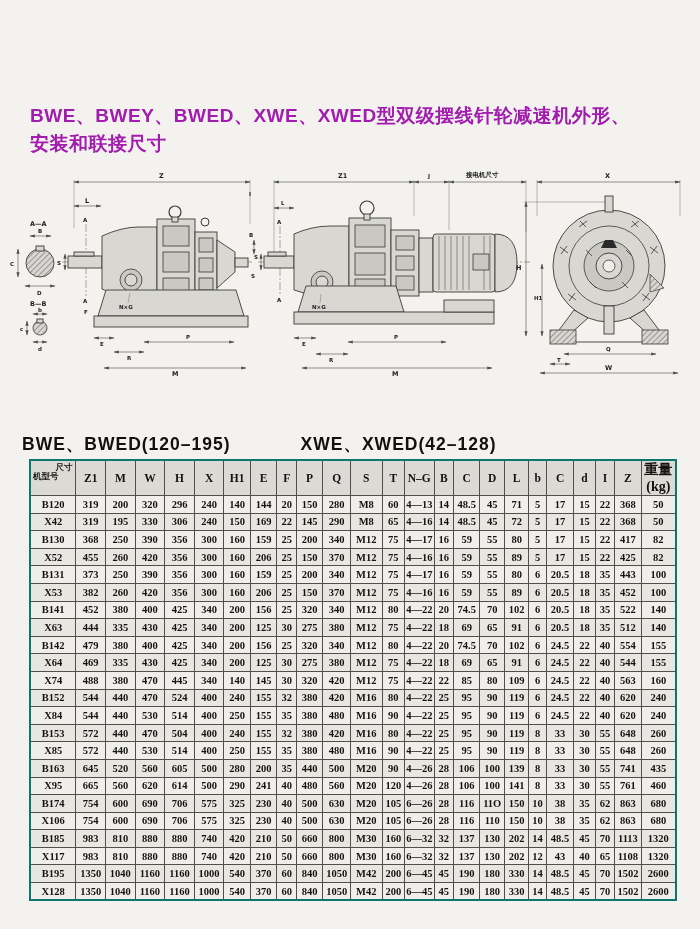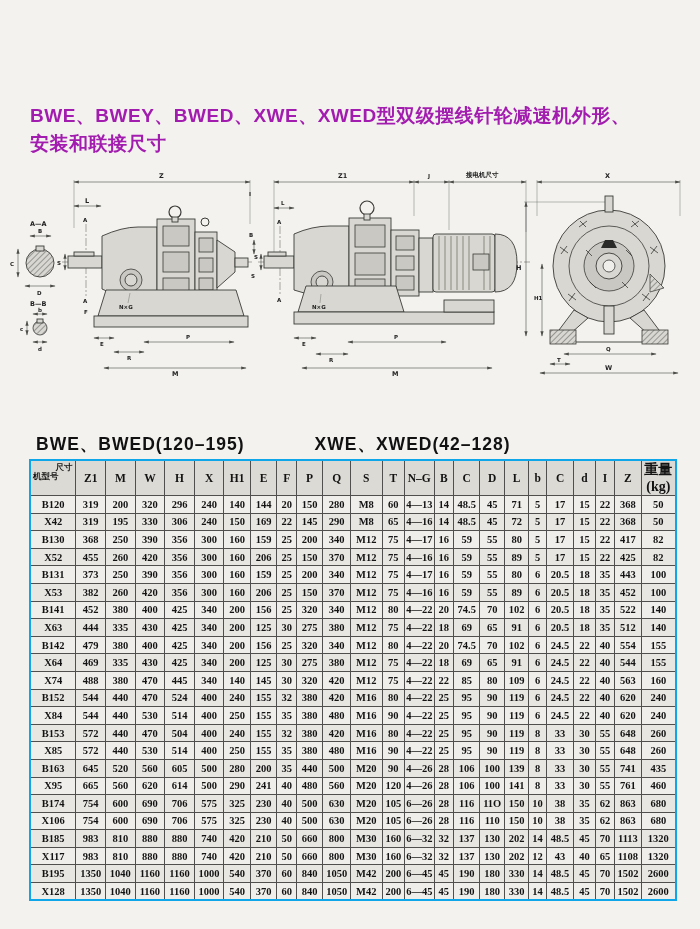--- a/index.html
+++ b/index.html
@@ -22,30 +22,30 @@
   .dimlbl { font-size:6.5px; font-weight:bold; }
   .dimlbl-sm { font-size:5.5px; font-weight:bold; }
   .cn { font-size:6.5px; font-weight:bold; }
   .metal { fill:#d8d7d1; stroke:#3a3a38; stroke-width:0.9; }
   .metal2 { fill:#c9c8c2; stroke:#3a3a38; stroke-width:0.8; }
   .dim { stroke:#4c4c4a; stroke-width:0.6; fill:none; }
   .ext { stroke:#6a6a68; stroke-width:0.45; fill:none; }
   .cline { stroke:#55554f; stroke-width:0.5; stroke-dasharray:8 2 2 2; fill:none; }
   
   .subtitle {
-    position:absolute; left:36px; top:432px; width:640px;
+    position:absolute; left:22px; top:432px; width:640px;
     font-size:17.5px; font-weight:bold; letter-spacing:1px;
     display:flex; gap:70px; color:#111;
   }
   
   table.dims {
     position:absolute; left:29px; top:459px;
     border-collapse:collapse; table-layout:fixed; width:648px;
     font-family:"Liberation Serif", serif;
-    border:2px solid #0ea5e9;
+    border:2px solid #0f766e;
   }
   table.dims th, table.dims td {
     border:1px solid #504f4d; text-align:center; vertical-align:middle;
     font-weight:bold; color:#131313; overflow:hidden; padding:0;
   }
   table.dims thead th { height:27px; font-size:11.5px; background:#dcdad4; font-family:"Liberation Serif", serif; }
   table.dims thead th.wt { font-size:14px; line-height:17px; white-space:pre-line; }
   table.dims tbody td { height:17.6px; font-size:10.5px; background:#f0eeea; }
   table.dims tbody tr:nth-child(even) td { background:#e8e6e1; }
   table.dims tbody td.model { font-size:10.5px; }

